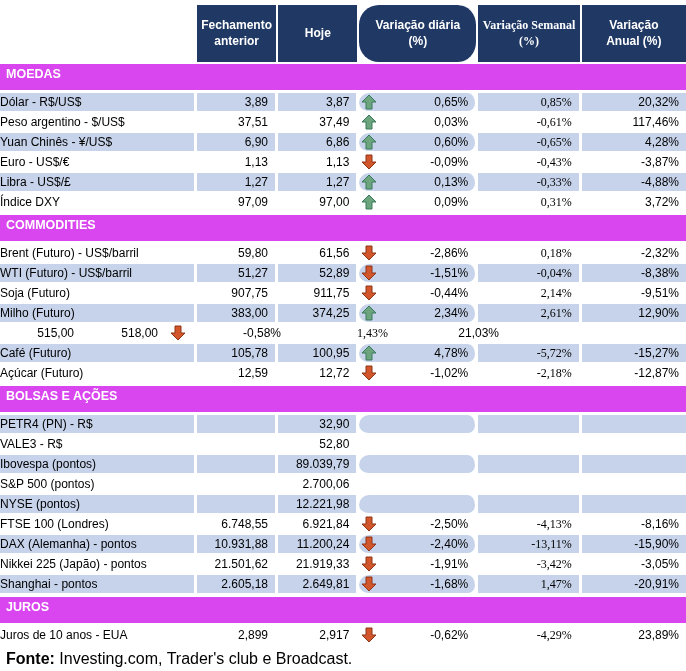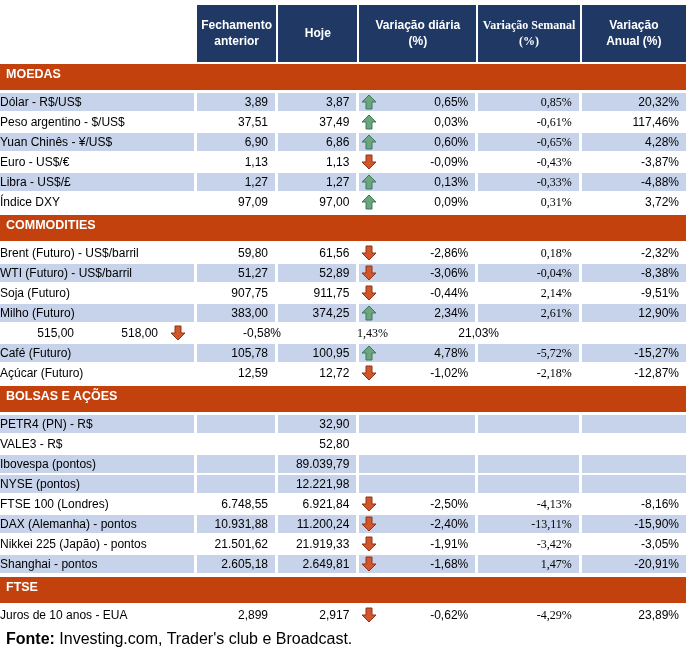--- a/index.html
+++ b/index.html
@@ -8,39 +8,39 @@
     font-family:"Liberation Sans",sans-serif;
     -webkit-font-smoothing:antialiased;
     overflow:hidden;
   }
   .sheet{padding-top:5px;}
 
   
   .c0{width:204px;}
   .c1{width:84px;}
   .c2{width:84px;}
-  .c3{width:123px;}
+  .c3{width:123px;border-radius:20px;}
   .c4{width:107px;font-family:Liberation Serif, serif;}
   .c5{width:108px;}
 
   
   .header-row{display:flex;height:57px;}
   .hcell{
     box-sizing:border-box;
     background:#1F3864;color:#fff;font-weight:bold;font-size:12px;
     display:flex;align-items:center;justify-content:center;
     text-align:center;white-space:pre-line;line-height:1.3;
     border-right:2px solid #ffffff;
   }
   .hcell.blank{background:#ffffff;border-right:none;}
   .header-row .hcell:last-child{border-right:none;}
 
   
   .section-bar{
-    box-sizing:border-box;height:26px;background:#c2410c;
+    box-sizing:border-box;height:26px;background:#d946ef;
     margin:2px 0 3px 0;color:#ffffff;font-weight:bold;font-size:12.5px;
     padding:3px 0 0 6px;line-height:15px;
   }
 
   
   .row{display:flex;height:20px;}
   .cell{
     box-sizing:border-box;font-size:12px;color:#000;
     display:flex;align-items:center;line-height:1;
     border-right:3px solid #ffffff;border-bottom:2px solid #ffffff;
@@ -187,21 +187,21 @@
       <div class="row stripe">
         <div class="cell c0 label">WTI (Futuro) - US$/barril</div>
         <div class="cell c1 num">51,27</div>
         <div class="cell c2 num">52,89</div>
         <div class="cell c3 vard">
           <span class="arrow-slot">
             <svg width="16" height="16" viewBox="0 0 16 16">
               <path d="M8 15 L1 8 H5 V1 H11 V8 H15 Z" fill="#D1562B" stroke="#8E3517" stroke-width="1" stroke-linejoin="round"></path>
             </svg>
           </span>
-          <span>-3,06%</span>
+          <span>-1,51%</span>
         </div>
         <div class="cell c4 num">-0,04%</div>
         <div class="cell c5 num">-8,38%</div>
       </div>
       <div class="row">
         <div class="cell c0 label">Soja (Futuro)</div>
         <div class="cell c1 num">907,75</div>
         <div class="cell c2 num">911,75</div>
         <div class="cell c3 vard">
           <span class="arrow-slot">
@@ -300,20 +300,31 @@
         <div class="cell c0 label">Ibovespa (pontos)</div>
         <div class="cell c1 num"></div>
         <div class="cell c2 num">89.039,79</div>
         <div class="cell c3 vard">
           <span class="arrow-slot"></span>
           <span></span>
         </div>
         <div class="cell c4 num"></div>
         <div class="cell c5 num"></div>
       </div>
+      <div class="row">
+        <div class="cell c0 label">S&amp;P 500 (pontos)</div>
+        <div class="cell c1 num"></div>
+        <div class="cell c2 num">2.700,06</div>
+        <div class="cell c3 vard">
+          <span class="arrow-slot"></span>
+          <span></span>
+        </div>
+        <div class="cell c4 num"></div>
+        <div class="cell c5 num"></div>
+      </div>
       <div class="row stripe">
         <div class="cell c0 label">NYSE (pontos)</div>
         <div class="cell c1 num"></div>
         <div class="cell c2 num">12.221,98</div>
         <div class="cell c3 vard">
           <span class="arrow-slot"></span>
           <span></span>
         </div>
         <div class="cell c4 num"></div>
         <div class="cell c5 num"></div>
@@ -371,21 +382,21 @@
           <span class="arrow-slot">
             <svg width="16" height="16" viewBox="0 0 16 16">
               <path d="M8 15 L1 8 H5 V1 H11 V8 H15 Z" fill="#D1562B" stroke="#8E3517" stroke-width="1" stroke-linejoin="round"></path>
             </svg>
           </span>
           <span>-1,68%</span>
         </div>
         <div class="cell c4 num">1,47%</div>
         <div class="cell c5 num">-20,91%</div>
       </div>
-      <div class="section-bar">FTSE</div>
+      <div class="section-bar">JUROS</div>
       <div class="row">
         <div class="cell c0 label">Juros de 10 anos - EUA</div>
         <div class="cell c1 num">2,899</div>
         <div class="cell c2 num">2,917</div>
         <div class="cell c3 vard">
           <span class="arrow-slot">
             <svg width="16" height="16" viewBox="0 0 16 16">
               <path d="M8 15 L1 8 H5 V1 H11 V8 H15 Z" fill="#D1562B" stroke="#8E3517" stroke-width="1" stroke-linejoin="round"></path>
             </svg>
           </span>

